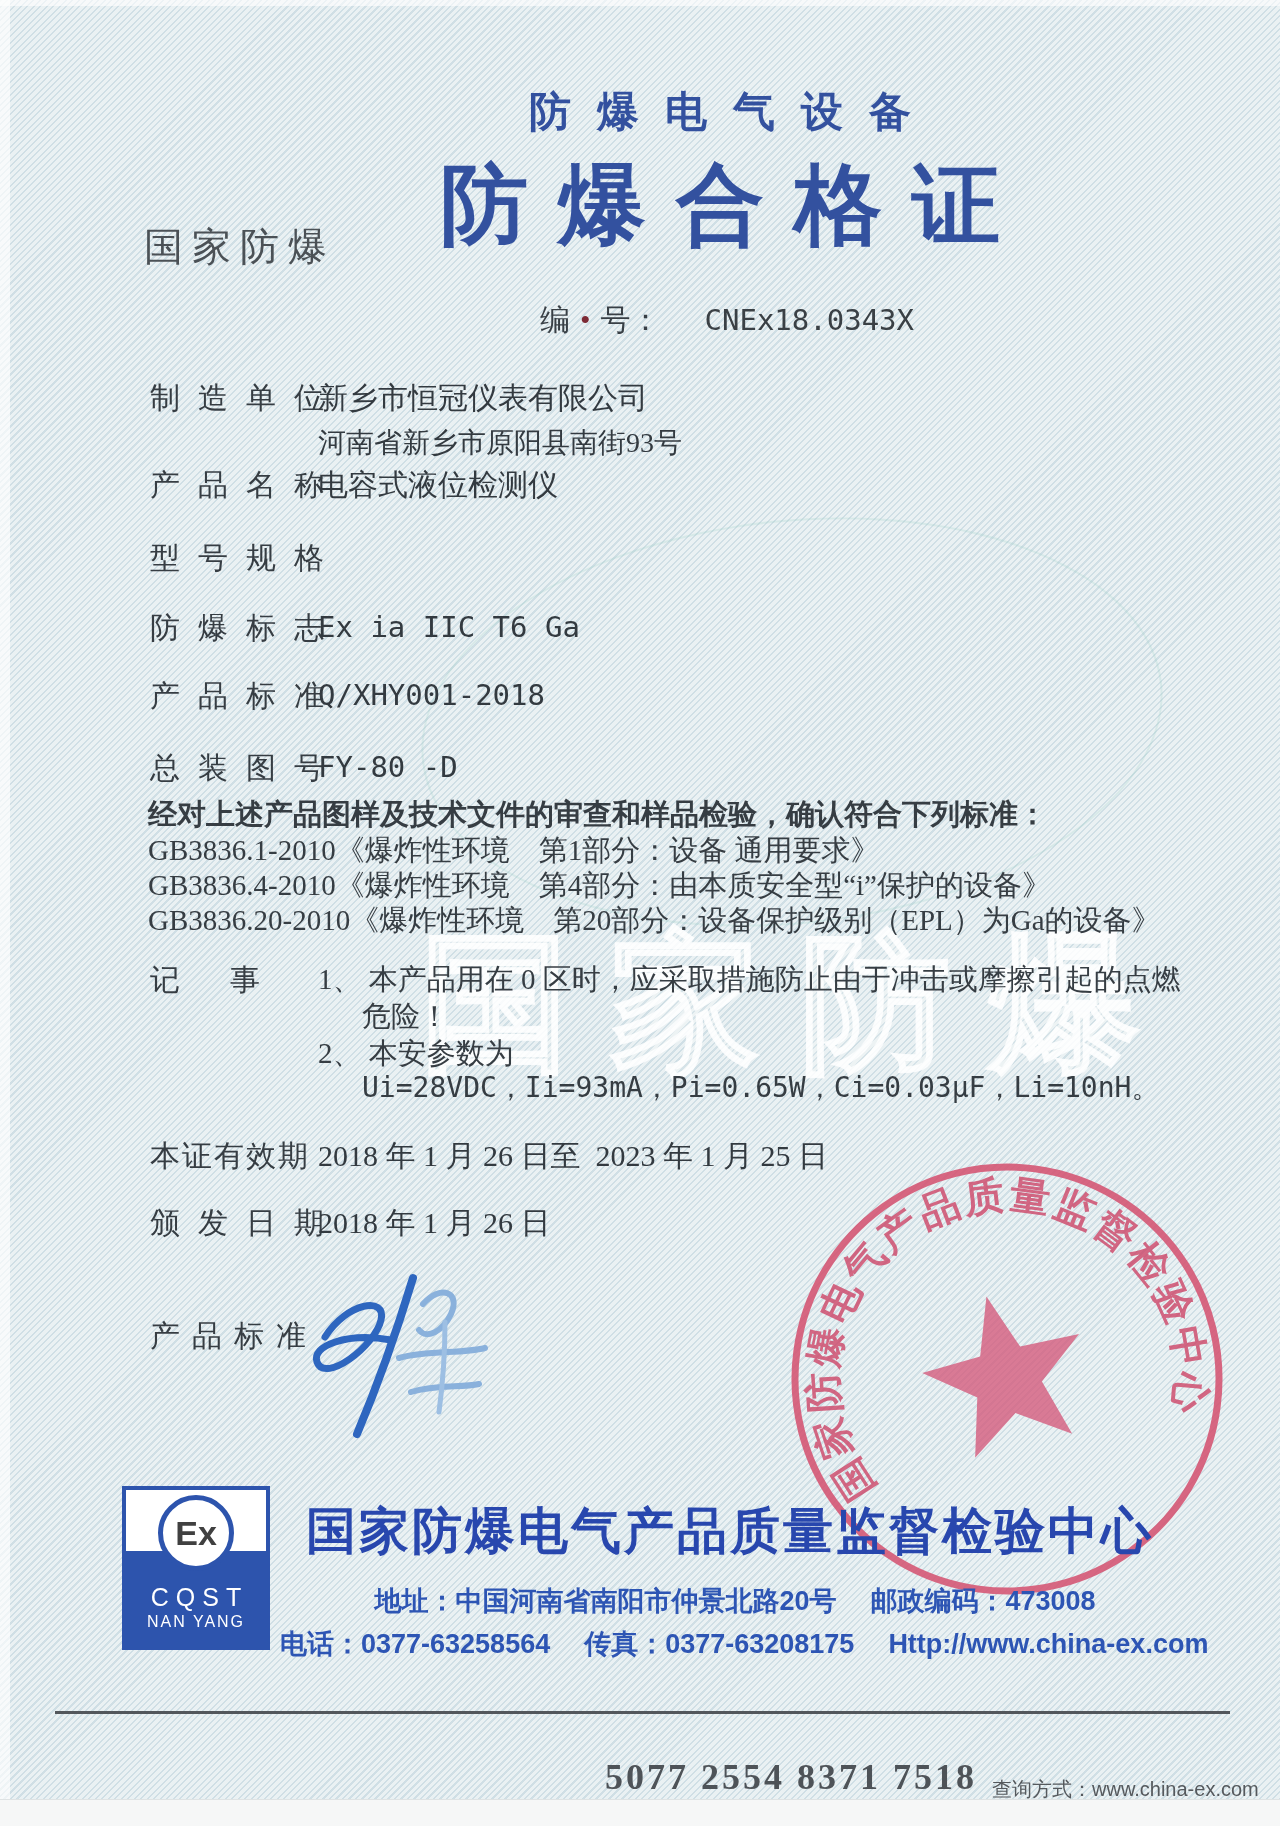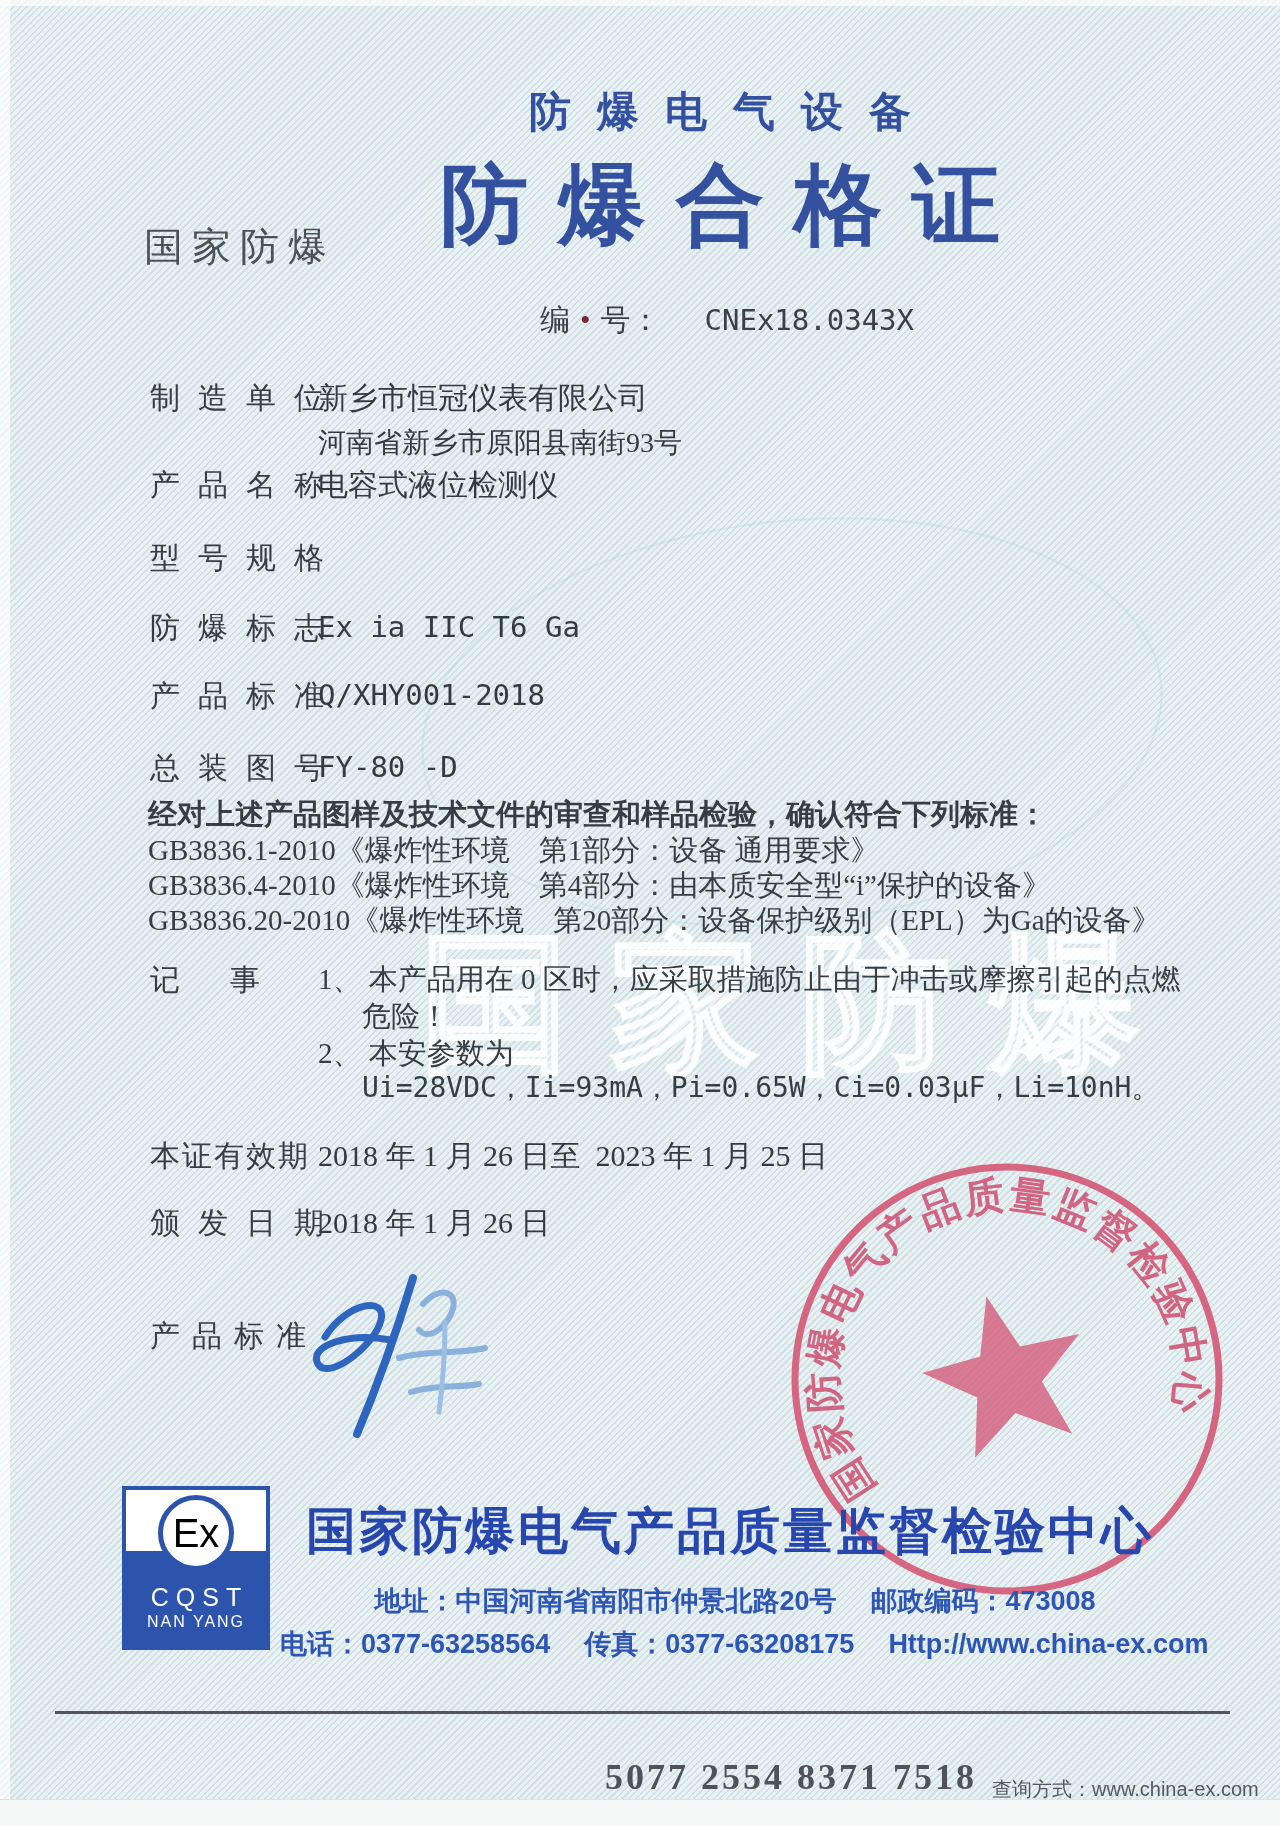--- a/index.html
+++ b/index.html
@@ -49,21 +49,21 @@
   
   .sig-svg{left:295px;top:1262px;}
   
   .seal-svg{left:772px;top:1146px;z-index:5;}
   .seal-text{font-family:"Liberation Sans",sans-serif;font-weight:bold;font-size:40px;letter-spacing:3px;fill:#cc4063;opacity:.9;}
   
   .exlogo{left:122px;top:1486px;width:148px;height:164px;border:4px solid #2d54ad;background:#fff;box-sizing:border-box;z-index:6;}
   .exlogo-blue{position:absolute;left:0;right:0;bottom:0;height:95px;background:#2d54ad;}
   .excircle{position:absolute;left:50%;top:5px;transform:translateX(-50%);width:76px;height:76px;border-radius:50%;
     border:5px solid #2d54ad;background:#fff;display:flex;align-items:center;justify-content:center;z-index:2;box-sizing:border-box;}
-  .excircle span{font-family:"Liberation Sans",sans-serif;font-weight:normal;font-size:40px;color:#000000;}
+  .excircle span{font-family:"Liberation Sans",sans-serif;font-weight:bold;font-size:34px;color:#404040;}
   .ex-cqst{position:absolute;left:0;right:0;top:32px;text-align:center;color:#fff;font-family:"Liberation Sans",sans-serif;font-size:25px;letter-spacing:7px;padding-left:7px;}
   .ex-ny{position:absolute;left:0;right:0;top:62px;text-align:center;color:#fff;font-family:"Liberation Sans",sans-serif;font-size:16px;letter-spacing:2px;}
   .org-name{left:290px;top:1498px;width:880px;text-align:center;font-weight:bold;font-size:50px;color:#2847ae;letter-spacing:3px;white-space:nowrap;z-index:6;}
   .org-line{width:910px;text-align:center;font-family:"Liberation Sans",sans-serif;font-weight:bold;font-size:27px;color:#2d55b4;white-space:nowrap;z-index:6;}
   .org-addr{left:280px;top:1583px;}
   .org-phone{left:280px;top:1626px;}
   .gap-l{margin-left:34px;}
   
   .divider{left:55px;top:1711px;width:1175px;height:3px;background:#53575c;}
   .foot-note{left:62px;top:1833px;font-size:28px;font-family:"Liberation Sans",sans-serif;color:#3c4247;white-space:nowrap;}

